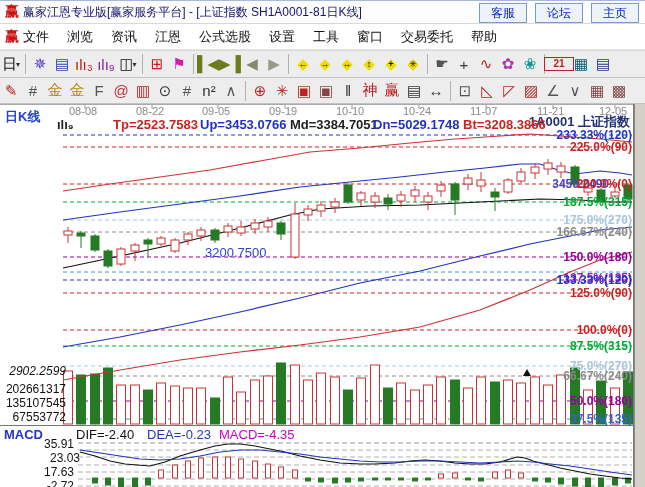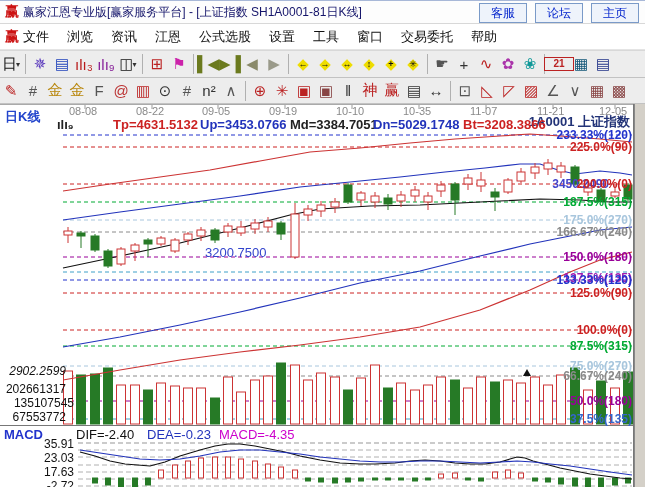--- a/index.html
+++ b/index.html
@@ -480,26 +480,26 @@
   <div class="lab indlab" style="left:4px;top:427px;color:#2233cc;">MACD</div>
   <div class="lab indlab" style="left:76px;top:427px;color:#111;font-weight:normal;">DIF=-2.40</div>
   <div class="lab indlab" style="left:147px;top:427px;color:#2233bb;font-weight:normal;">DEA=-0.23</div>
   <div class="lab indlab" style="left:219px;top:427px;color:#cc00cc;font-weight:normal;">MACD=-4.35</div>
 
 <div class="lab datelab" style="left: 69px; top: 105px;">08-08</div>
     <div class="lab datelab" style="left: 136px; top: 105px;">08-22</div>
     <div class="lab datelab" style="left: 202px; top: 105px;">09-05</div>
     <div class="lab datelab" style="left: 269px; top: 105px;">09-19</div>
     <div class="lab datelab" style="left: 336px; top: 105px;">10-10</div>
-    <div class="lab datelab" style="left: 403px; top: 105px;">10-35</div>
+    <div class="lab datelab" style="left: 403px; top: 105px;">10-24</div>
     <div class="lab datelab" style="left: 470px; top: 105px;">11-07</div>
     <div class="lab datelab" style="left: 537px; top: 105px;">11-21</div>
     <div class="lab datelab" style="left: 599px; top: 105px;">12-05</div>
     <div class="lab indlab" style="left: 57px; top: 117px; color: rgb(34, 34, 34);">ılı₉</div>
-    <div class="lab indlab" style="left: 113px; top: 117px; color: rgb(204, 34, 34);">Tp=4631.5132</div>
+    <div class="lab indlab" style="left: 113px; top: 117px; color: rgb(204, 34, 34);">Tp=2523.7583</div>
     <div class="lab indlab" style="left: 200px; top: 117px; color: rgb(34, 51, 187);">Up=3453.0766</div>
     <div class="lab indlab" style="left: 290px; top: 117px; color: rgb(34, 34, 34);">Md=3384.7051</div>
     <div class="lab indlab" style="left: 373px; top: 117px; color: rgb(34, 51, 187);">Dn=5029.1748</div>
     <div class="lab indlab" style="left: 463px; top: 117px; color: rgb(204, 34, 34);">Bt=3208.3866</div>
     <div class="lab pctlab" style="right: 13px; top: 128px; color: rgb(34, 51, 204);">233.33%(120)</div>
     <div class="lab pctlab" style="right: 13px; top: 140px; color: rgb(204, 34, 34);">225.0%(90)</div>
     <div class="lab pctlab" style="right: 13px; top: 177px; color: rgb(204, 34, 34);">200.0%(0)</div>
     <div class="lab pctlab" style="right: 13px; top: 195px; color: rgb(0, 170, 51);">187.5%(315)</div>
     <div class="lab pctlab" style="right: 13px; top: 213px; color: rgb(168, 198, 221);">175.0%(270)</div>
     <div class="lab pctlab" style="right: 13px; top: 225px; color: rgb(138, 138, 138);">166.67%(240)</div>
@@ -508,19 +508,19 @@
     <div class="lab pctlab" style="right: 13px; top: 273px; color: rgb(34, 51, 204);">133.33%(120)</div>
     <div class="lab pctlab" style="right: 13px; top: 286px; color: rgb(204, 34, 34);">125.0%(90)</div>
     <div class="lab pctlab" style="right: 13px; top: 323px; color: rgb(204, 34, 34);">100.0%(0)</div>
     <div class="lab pctlab" style="right: 13px; top: 339px; color: rgb(0, 170, 51);">87.5%(315)</div>
     <div class="lab pctlab" style="right: 13px; top: 359px; color: rgb(168, 198, 221);">75.0%(270)</div>
     <div class="lab pctlab" style="right: 13px; top: 369px; color: rgb(138, 138, 138);">66.67%(240)</div>
     <div class="lab pctlab" style="right: 13px; top: 394px; color: rgb(153, 0, 153);">50.0%(180)</div>
     <div class="lab pctlab" style="right: 13px; top: 412px; color: rgb(51, 102, 204);">37.5%(135)</div>
     <div class="lab scalelab" style="left: 4px; top: 364px; font-style: italic;">2902.2599</div>
     <div class="lab scalelab" style="left: 4px; top: 382px;">202661317</div>
-    <div class="lab scalelab" style="left: 12px; top: 396px;">135107545</div>
+    <div class="lab scalelab" style="left: 4px; top: 396px;">135107545</div>
     <div class="lab scalelab" style="left: 4px; top: 410px;">67553772</div>
     <div class="lab mscalelab" style="left: 4px; top: 437px;">35.91</div>
-    <div class="lab mscalelab" style="left: 4px; top: 451px;">23.03</div>
+    <div class="lab mscalelab" style="left: 10px; top: 451px;">23.03</div>
     <div class="lab mscalelab" style="left: 4px; top: 465px;">17.63</div>
     <div class="lab mscalelab" style="left: 4px; top: 479px;">-2.72</div>
   </div>
 
 </body></html>

